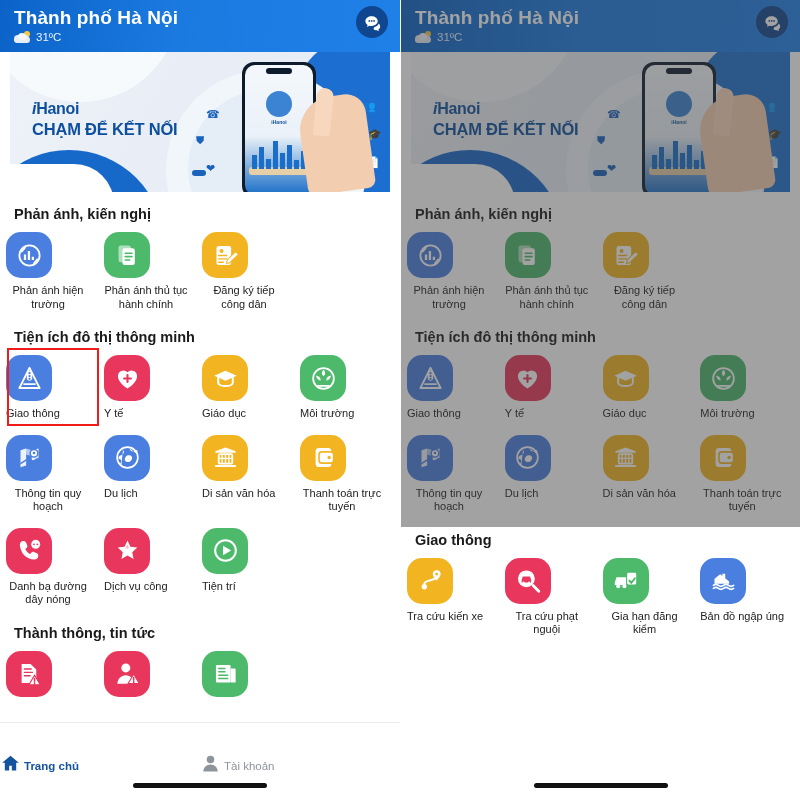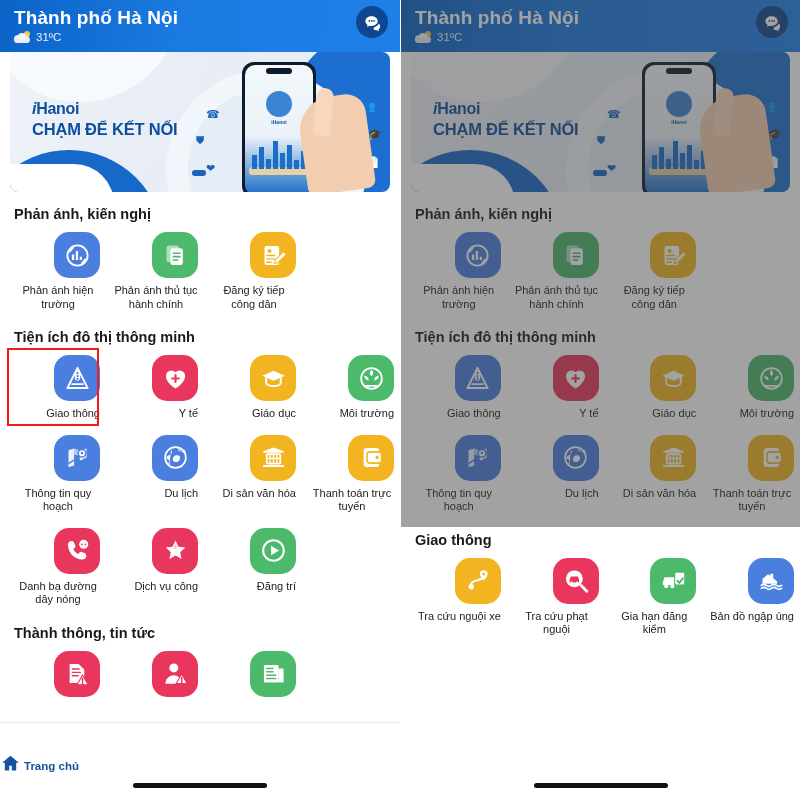--- a/index.html
+++ b/index.html
@@ -59,21 +59,21 @@
     width: 32px; height: 32px; border-radius: 50%;
     background: #10468f;
     display: flex; align-items: center; justify-content: center;
   }
 
   
   .banner-wrap { padding: 0 10px; background: #ffffff; }
   .banner {
     position: relative;
     height: 140px;
-    border-radius: 8px;
+    border-radius: 0;
     overflow: hidden;
     background: linear-gradient(120deg, #eef2f8 0%, #e9eef6 40%, #e4ebf5 100%);
   }
   .b-blob-tl {
     position: absolute; left: -30px; top: -70px;
     width: 200px; height: 120px; border-radius: 0 0 100px 100px;
     background: #f7fafd;
   }
   .b-blob-bl {
     position: absolute; left: -36px; bottom: -54px;
@@ -172,21 +172,21 @@
     font-size: 14.5px; font-weight: bold; color: #1a1a1a;
     padding: 14px 14px 2px 14px;
   }
   .grid {
     display: grid;
     grid-template-columns: repeat(4, 1fr);
     padding: 0 4px;
     row-gap: 2px;
   }
   .cell {
-    display: flex; flex-direction: column; align-items: flex-end;
+    display: flex; flex-direction: column; align-items: flex-start;
     padding: 8px 2px 4px 2px;
     position: relative;
   }
   .tile {
     width: 46px; height: 46px;
     border-radius: 15px;
     display: flex; align-items: center; justify-content: center;
     color: #ffffff;
   }
   .tile svg { display: block; }
@@ -451,21 +451,21 @@
             </div>
             <div class="cell-label">Dịch vụ công</div>
           </div>
           <div class="cell">
             <div class="tile" style="background: rgb(76, 185, 107);">
               <svg width="27" height="27" viewBox="0 0 24 24">
                 <circle cx="12" cy="12" r="9.2" fill="none" stroke="#fff" stroke-width="1.8"></circle>
                 <path d="M9.8 7.8 17 12l-7.2 4.2z" fill="#fff"></path>
               </svg>
             </div>
-            <div class="cell-label">Đăng trí</div>
+            <div class="cell-label">Tiện trí</div>
           </div>
         </div>
         <div class="section-title">Thành thông, tin tức</div>
         <div class="grid">
           <div class="cell">
             <div class="tile" style="background: rgb(232, 54, 93);">
               <svg width="27" height="27" viewBox="0 0 24 24">
                 <path d="M5 3.5h8l5 5v12H5z" fill="#fff"></path>
                 <path d="M7.5 8h6M7.5 11h7M7.5 14h5" stroke="#e8365d" stroke-width="1.3" stroke-linecap="round"></path>
                 <path d="M16.5 13.5 21.5 22h-10z" fill="#fff" stroke="#e8365d" stroke-width="1"></path>
@@ -496,20 +496,27 @@
             <div class="cell-label"></div>
           </div>
         </div>
       </div>
     <div class="nav">
         <div class="nav-item active">
           <span><svg width="21" height="21" viewBox="0 0 24 24">
               <path d="M12 3 2.5 11h3v9h5v-5.5h3V20h5v-9h3z" fill="#14539e"></path>
             </svg></span>
           <span class="nav-label">Trang chủ</span>
+        </div>
+        <div class="nav-item">
+          <span><svg width="21" height="21" viewBox="0 0 24 24">
+              <circle cx="12" cy="7.5" r="4.3" fill="#8d949c"></circle>
+              <path d="M3.8 21c0-4.5 3.7-8 8.2-8s8.2 3.5 8.2 8z" fill="#8d949c"></path>
+            </svg></span>
+          <span class="nav-label">Tài khoản</span>
         </div>
       </div>
     <div class="home-bar"></div>
   </div>
 
   <div class="phone right">
 
     <div class="header">
       <div class="hdr-title">Thành phố Hà Nội</div>
       <div class="hdr-weather">
@@ -705,21 +712,21 @@
         <div class="grid">
           <div class="cell">
             <div class="tile" style="background: rgb(242, 181, 33);">
               <svg width="27" height="27" viewBox="0 0 24 24">
                 <circle cx="6.5" cy="17.5" r="2.4" fill="#fff"></circle>
                 <path d="M6.5 15c0-4 11-2.5 11-6.5" fill="none" stroke="#fff" stroke-width="1.9" stroke-linecap="round"></path>
                 <path d="M17.5 2.8a3.5 3.5 0 0 1 3.5 3.5c0 2.3-3.5 5.7-3.5 5.7S14 8.6 14 6.3a3.5 3.5 0 0 1 3.5-3.5Z" fill="#fff"></path>
                 <circle cx="17.5" cy="6.3" r="1.3" fill="#f2b521"></circle>
               </svg>
             </div>
-            <div class="cell-label">Tra cứu nguội xe</div>
+            <div class="cell-label">Tra cứu kiến xe</div>
           </div>
           <div class="cell">
             <div class="tile" style="background: rgb(232, 54, 93);">
               <svg width="27" height="27" viewBox="0 0 24 24">
                 <circle cx="11" cy="10.5" r="7.5" fill="#fff"></circle>
                 <path d="M17 16.5 22 21.5" stroke="#fff" stroke-width="2.6" stroke-linecap="round"></path>
                 <path d="M6.8 11.3 7.8 8.4h6.4l1 2.9v2.4H6.8z" fill="#e8365d"></path>
                 <circle cx="8.5" cy="13.8" r=".9" fill="#fff"></circle>
                 <circle cx="13.5" cy="13.8" r=".9" fill="#fff"></circle>
               </svg>

